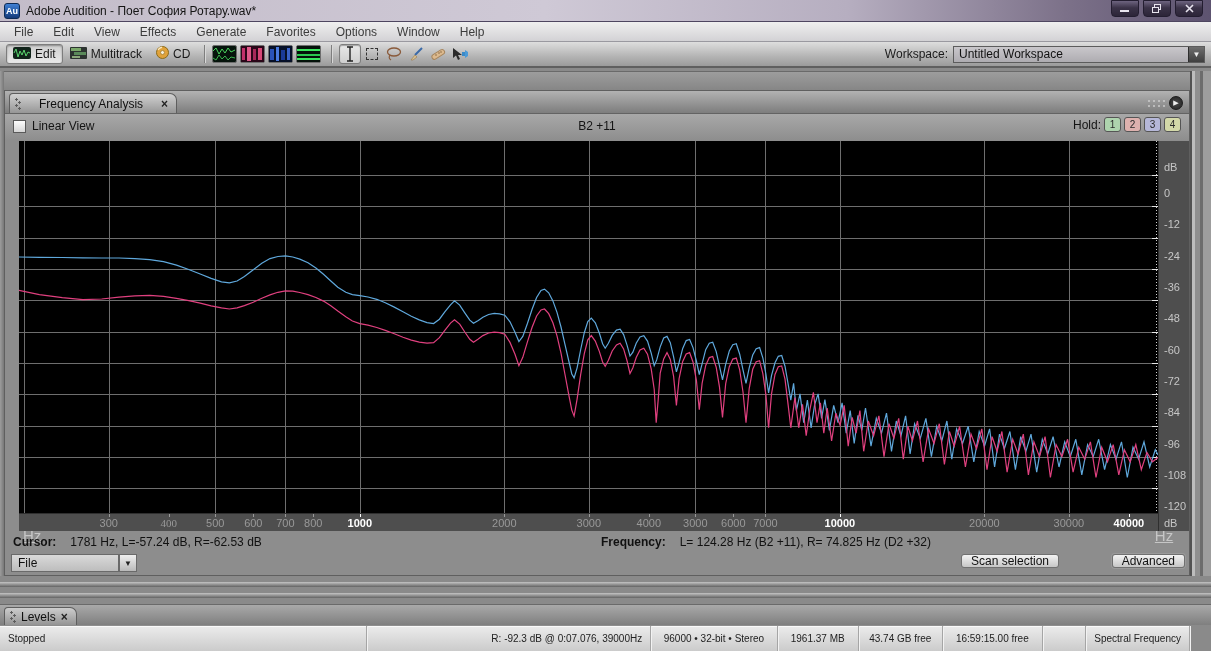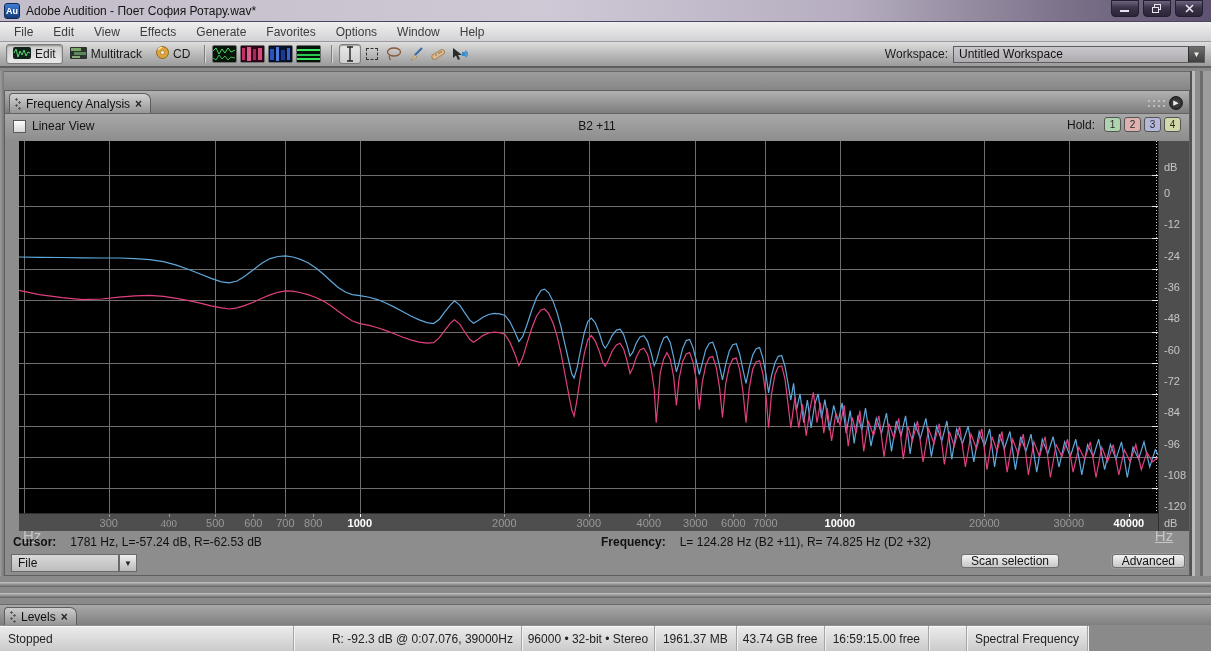--- a/index.html
+++ b/index.html
@@ -50,39 +50,39 @@
     border:1px solid #6e6e6e; border-radius:2px; display:flex; align-items:center; justify-content:center; }
   .mini-btn i { width:6px; height:6px; border:1px solid #555; display:block; }
   .frame-right { position:absolute; right:0; top:71px; width:21px; height:533px;
     background:linear-gradient(to right,#525252 0 2px,#bdbdbd 2px 5px,#8f8f8f 5px 10px,#6c6c6c 10px 13px,#9d9d9d 13px 21px); }
   .frame-left { position:absolute; left:0; top:71px; width:4px; height:533px; background:linear-gradient(to right,#9d9d9d,#777); }
 
   
   .fa-panel { position:absolute; left:4px; top:90px; width:1186px; height:486px;
     background:#8d8d8d; border:1px solid #5f5f5f; box-shadow:inset 0 1px 0 #bcbcbc; }
   .tabbar { position:relative; height:23px; background:linear-gradient(#b2b2b2,#7d7d7d); border-bottom:1px solid #636363; }
-  .tab { position:absolute; left:4px; bottom:0; height:20px; display:flex; align-items:center; gap:5px; padding:0 8px 0 5px;
+  .tab { position:absolute; left:4px; bottom:0; height:20px; display:flex; align-items:center; gap:18px; padding:0 8px 0 5px;
     background:linear-gradient(#d2d2d2,#969696); border:1px solid #5e5e5e; border-bottom:none; border-radius:4px 7px 0 0; }
   .tab-label { color:#101010; }
   .tab-close { color:#222; font-weight:bold; font-size:12px; line-height:10px; }
   .grip { display:inline-block; width:6px; height:12px;
     background-image:radial-gradient(circle at 1.5px 1.5px,#5c5c5c 1px,transparent 1.2px),radial-gradient(circle at 4.5px 4.5px,#5c5c5c 1px,transparent 1.2px);
     background-size:6px 6px; }
   .panel-menu-btn { position:absolute; right:6px; top:5px; width:14px; height:14px; border-radius:50%;
     background:radial-gradient(#4a4a4a,#222); border:1px solid #1c1c1c; color:#eee; font-size:7px;
     display:flex; align-items:center; justify-content:center; }
   .panel-grip { position:absolute; right:24px; top:8px; width:18px; height:8px;
     background-image:radial-gradient(circle at 2px 2px,#cfcfcf 1px,transparent 1.2px);
     background-size:5px 5px; opacity:.7; }
 
   .header-row { position:relative; height:26px; background:linear-gradient(#a8a8a8,#8e8e8e); }
   .linear-view { position:absolute; left:8px; top:5px; display:flex; align-items:center; gap:6px; color:#141414; }
   .checkbox { width:13px; height:13px; background:linear-gradient(#fdfdfd,#d6d6d6); border:1px solid #5a5a5a; }
   .note-readout { position:absolute; left:0; right:0; top:5px; text-align:center; color:#141414; }
-  .hold-wrap { position:absolute; right:8px; top:3px; display:flex; align-items:center; gap:9px; color:#141414; }
+  .hold-wrap { position:absolute; right:8px; top:3px; display:flex; align-items:center; gap:3px; color:#141414; }
   .hold-chip { width:17px; height:15px; border:1px solid #555; border-radius:3px; font-size:10px; color:#2a2a2a;
     display:inline-flex; align-items:center; justify-content:center; }
 
   
   .chart { position:absolute; left:14px; top:50px; width:1170px; height:390px; }
   .plot { position:absolute; left:0; top:0; width:1139px; height:372px; background:#000; }
   .plot svg { display:block; width:1139px; height:372px; }
   .db-gutter { position:absolute; left:1139px; top:0; width:31px; height:390px; background:#4e4e4e; border-left:1px solid #2f2f2f; }
   .db-label { position:absolute; left:5px; font-size:11px; color:#c6c6c6; white-space:nowrap;margin-top:18px; }
   .freq-strip { position:absolute; left:0; top:372px; width:1139px; height:18px; background:#4e4e4e; border-top:1px solid #2f2f2f; }
@@ -107,23 +107,23 @@
   .btn-scan { right:132px; }
   .btn-advanced { right:6px; box-shadow:0 0 0 1px #9a9a9a; }
 
   
   .splitter { position:absolute; left:0; top:576px; width:1211px; height:28px; background:#8a8a8a; }
   .groove { position:absolute; left:0; width:1211px; height:5px; background:linear-gradient(#c4c4c4,#8e8e8e 55%,#636363); }
   .levels-row { position:absolute; left:0; top:604px; width:1211px; height:21px;
     background:linear-gradient(#a9a9a9,#7f7f7f); border-top:1px solid #6a6a6a; }
   .levels-tab { position:absolute; left:4px; bottom:0; height:18px; display:flex; align-items:center; gap:5px; padding:0 8px 0 5px;
     background:linear-gradient(#cdcdcd,#949494); border:1px solid #5e5e5e; border-bottom:none; border-radius:4px 7px 0 0; }
-  .statusbar { position:absolute; left:0; top:625px; width:1088px; height:26px;
+  .statusbar { position:absolute; left:0; top:625px; width:1190px; height:26px;
     background:linear-gradient(#ececec,#cbcbcb); border-top:1px solid #8e8e8e; box-shadow:inset 0 1px 0 #fafafa;
-    display:flex; align-items:stretch; font-size:12px; color:#222; }
+    display:flex; align-items:stretch; font-size:10px; color:#222; }
   .sb-seg { display:flex; align-items:center; border-right:1px solid #a5a5a5; box-shadow:1px 0 0 #f2f2f2; padding:0 8px; white-space:nowrap; }
 </style>
 </head>
 <body>
 
 <div class="app">
 
   <div class="titlebar">
     <div class="app-icon">Au</div>
     <div class="win-title">Adobe Audition - Поет София Ротару.wav*</div>

